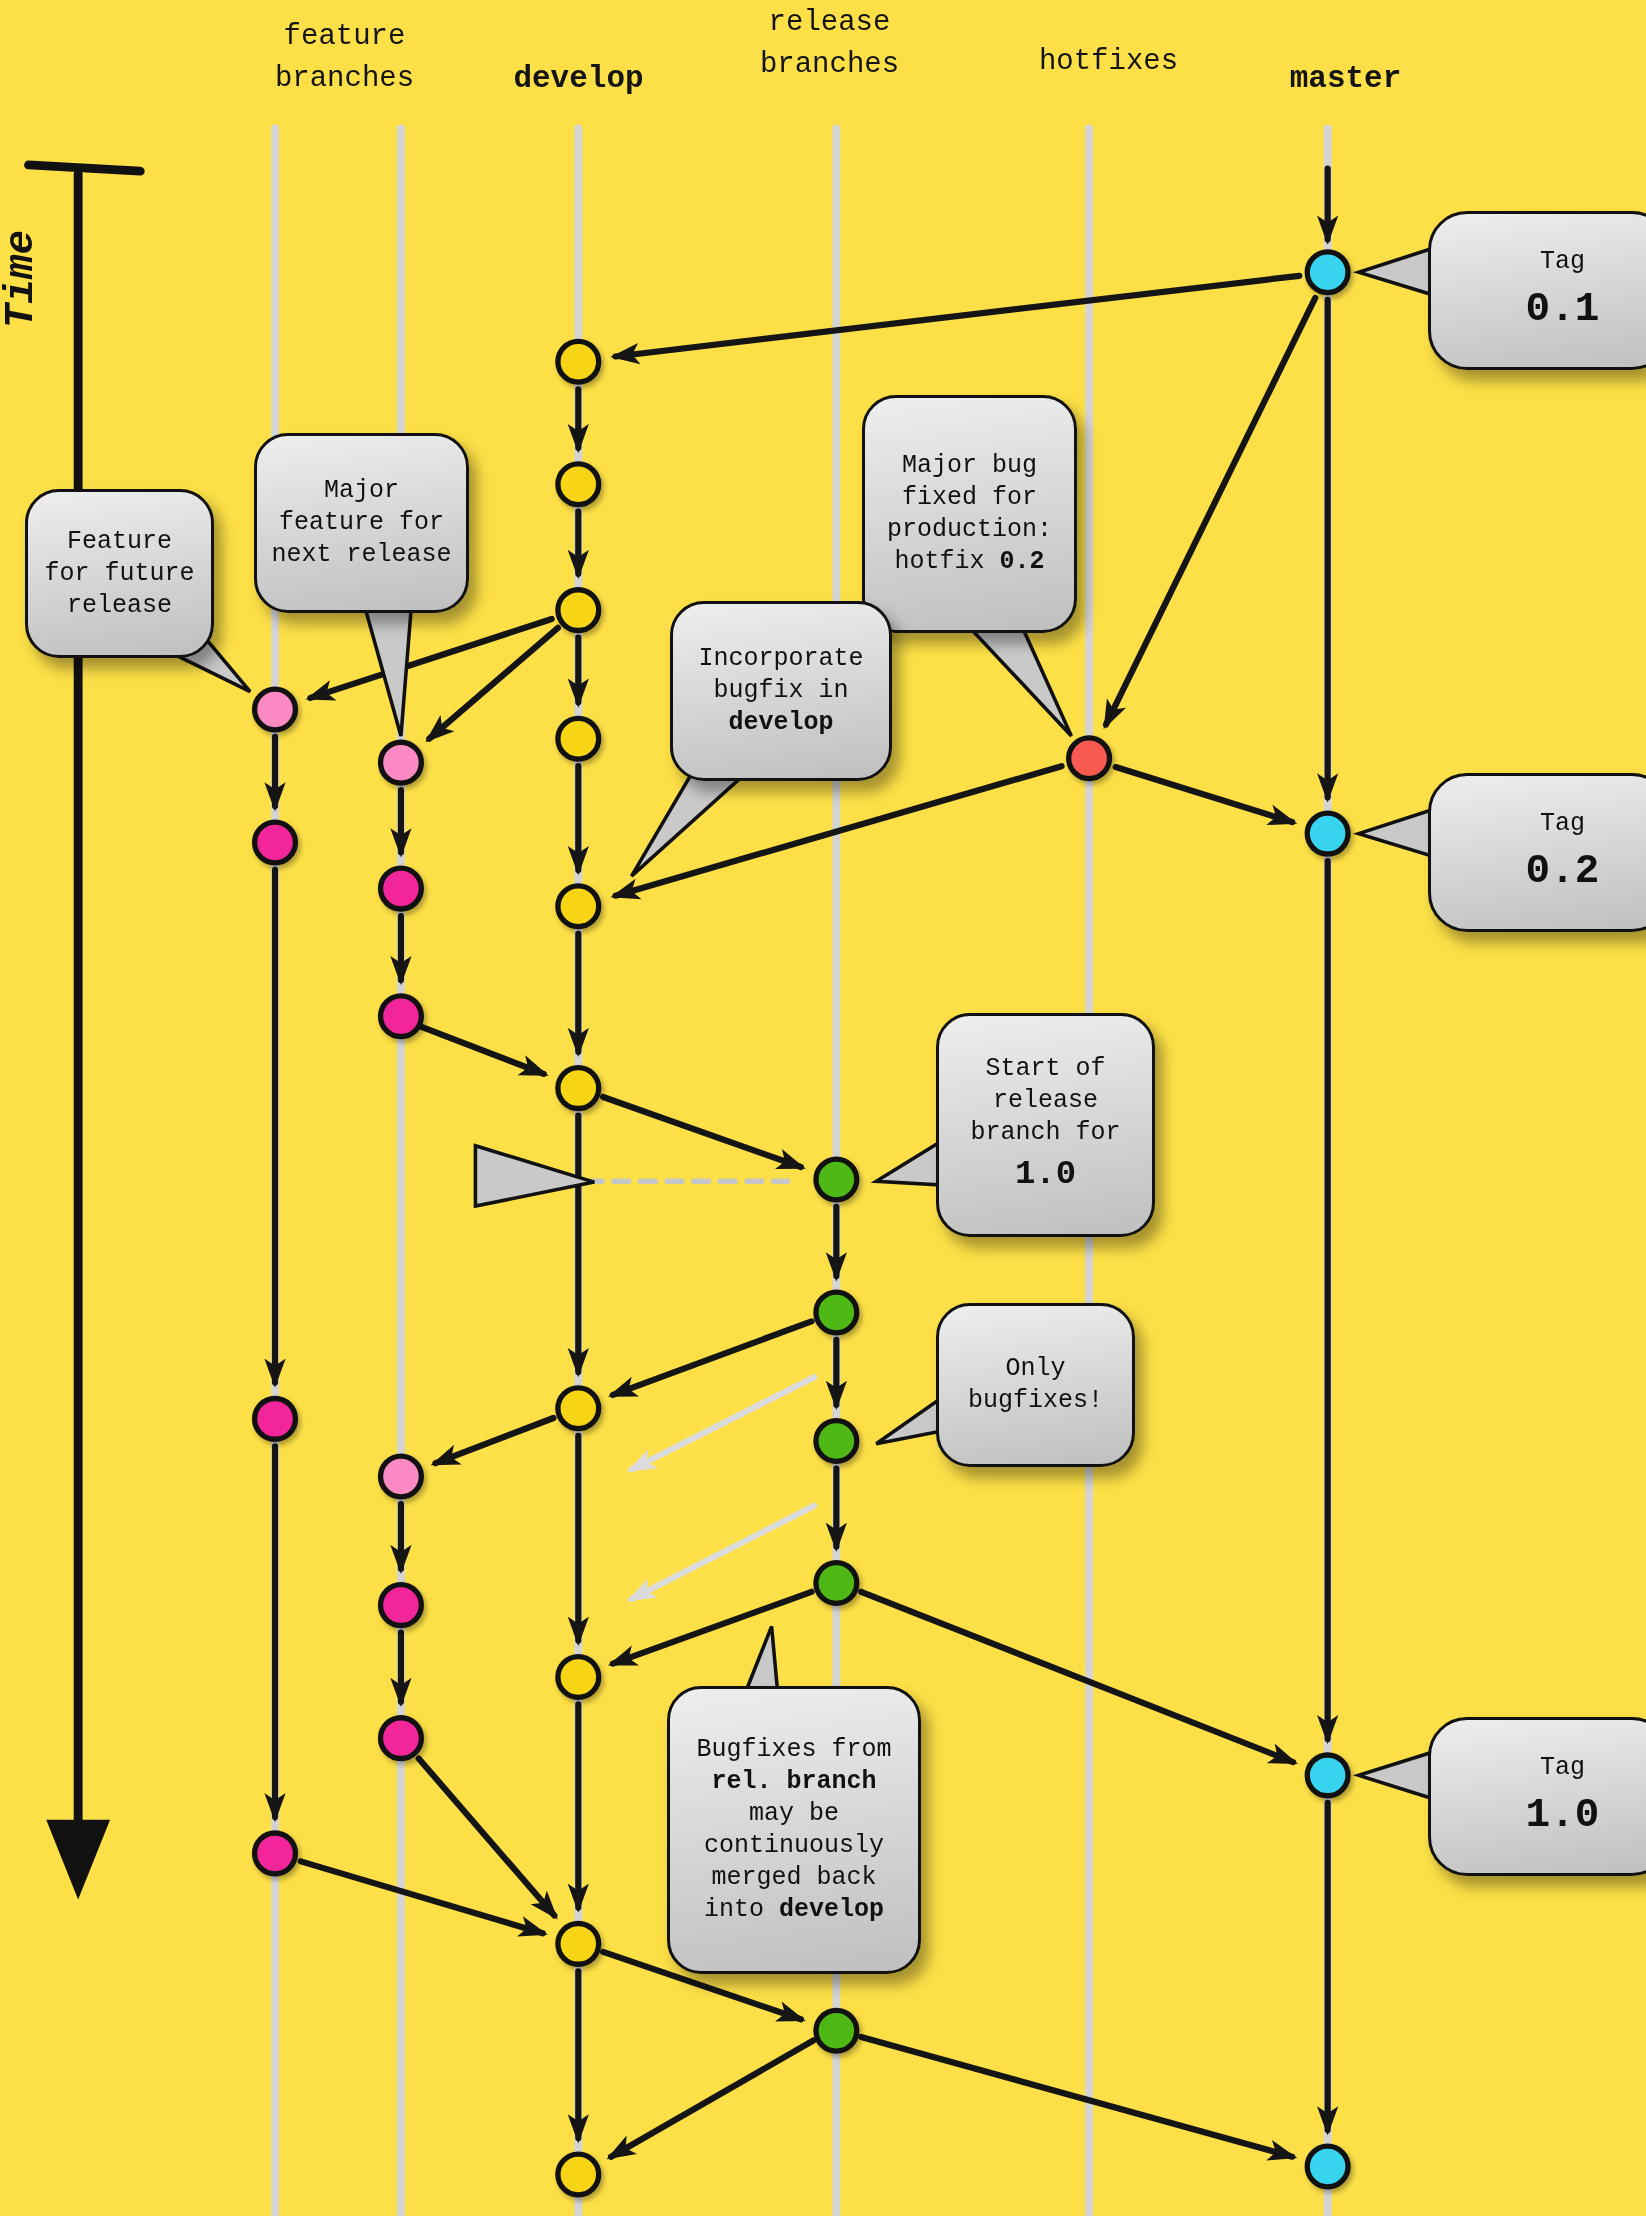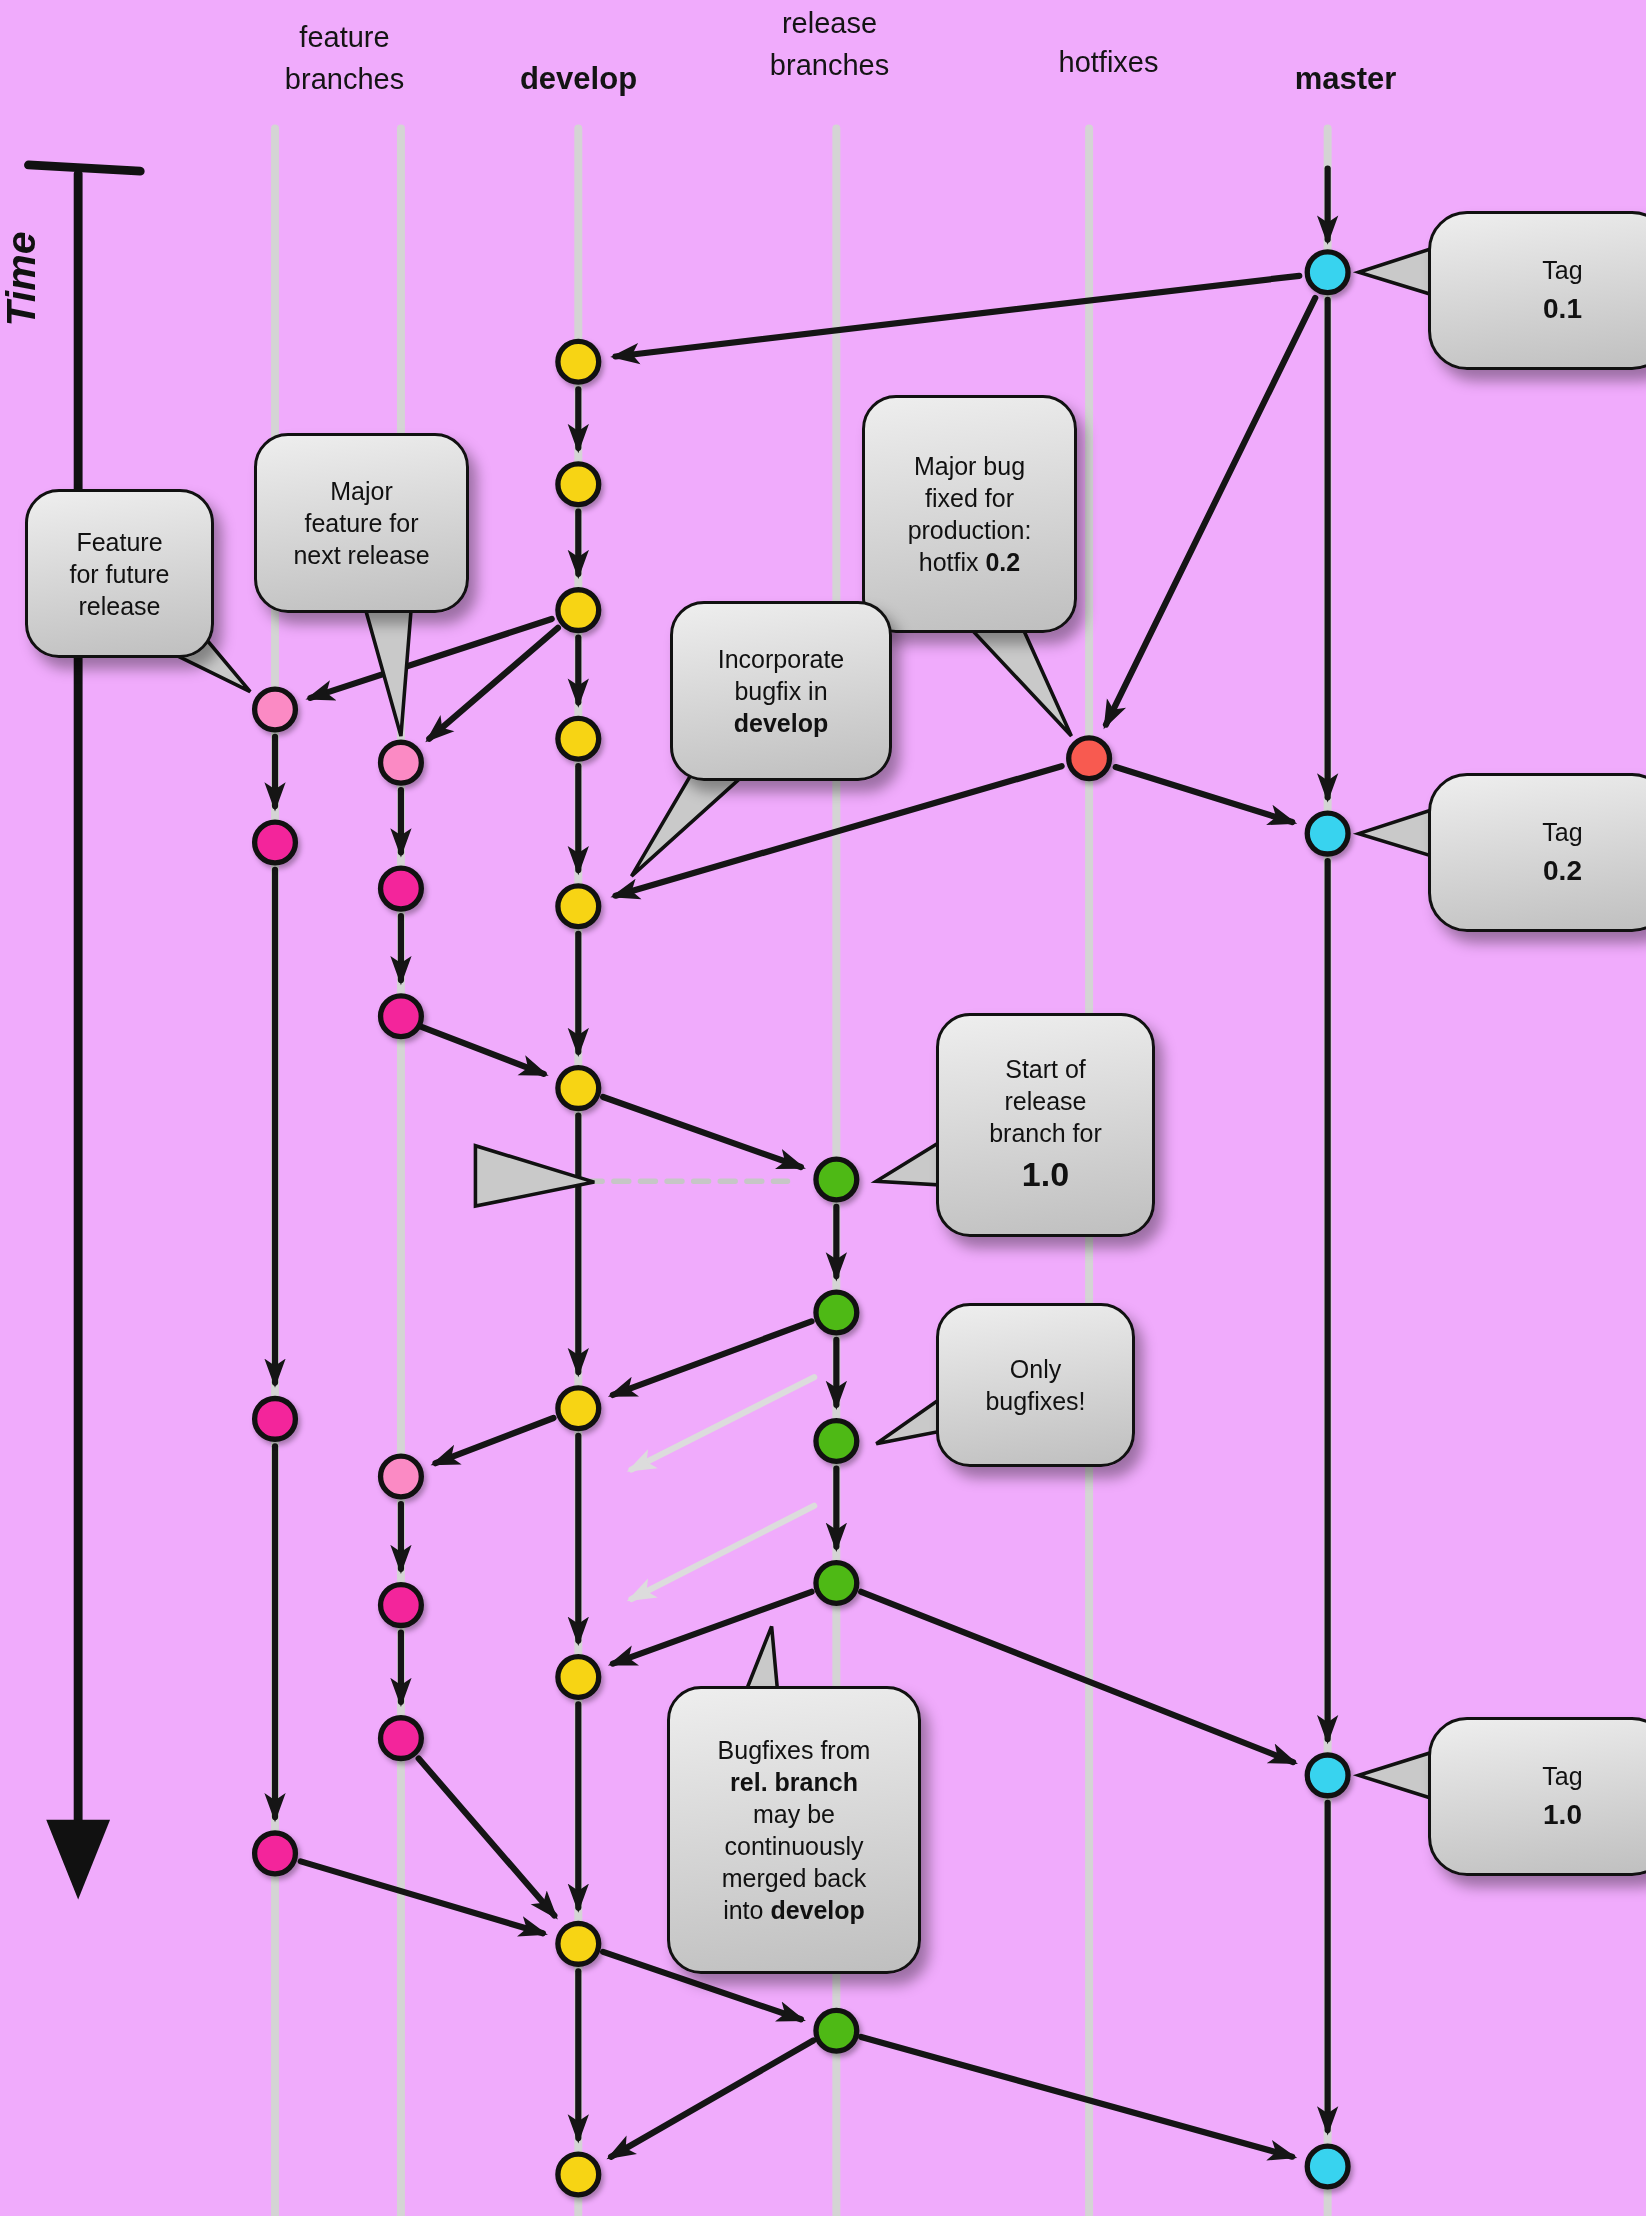--- a/index.html
+++ b/index.html
@@ -1,18 +1,18 @@
 <!DOCTYPE html>
 <html style="--c-master: #38d3ef; --c-develop: #f7d414; --c-feature-light: #fb8ac4; --c-feature: #f3259b; --c-release: #4eb915; --c-hotfix: #f85a50; --c-lane: #d4d4d4; --c-faded: #dcdcdc; --c-bubble-light: #eeeeee; --c-bubble-dark: #bfbfbf;font-size:14px"><head>
 <meta charset="utf-8">
 <style>
   html,body{margin:0;padding:0;background:#ffffff;}
   .stage{
-    position:relative;width:1647px;height:2217px;background:#f0abfc;overflow:hidden;
-    font-family:Liberation Sans, sans-serif;color:#111;
+    position:relative;width:1647px;height:2217px;background:#fde047;overflow:hidden;
+    font-family:Liberation Mono, monospace;color:#111;
   }
   .stage svg{position:absolute;left:0;top:0;z-index:1;}
 
   
   .lane{stroke:var(--c-lane,#d4d4d4);stroke-width:9;stroke-linecap:round;}
 
   
   .edge{stroke:#151515;stroke-width:7;fill:none;stroke-linecap:round;}
   .edge-f{stroke:var(--c-faded,#dcdcdc);stroke-width:7;fill:none;stroke-linecap:round;}
   .dash{stroke:#c6c6c6;stroke-width:6;stroke-dasharray:17 13;stroke-linecap:round;}
@@ -41,21 +41,21 @@
   
   .bubble{
     position:absolute;z-index:2;
     background:linear-gradient(172deg,var(--c-bubble-light,#eeeeee) 0%,var(--c-bubble-dark,#bfbfbf) 100%);
     border:3.5px solid #111;border-radius:34px;
     box-shadow:8px 10.6px 14px rgba(0,0,0,0.35);
     display:flex;flex-direction:column;align-items:center;justify-content:center;
     font-size:25px;line-height:1.28;text-align:center;color:#111;
   }
   .bubble.tag{border-radius:39px;padding-left:26px;}
-  .tagver{font-size:28px;font-weight:bold;margin-top:5.3px;}
+  .tagver{font-size:41px;font-weight:bold;margin-top:5.3px;}
   .b{font-weight:bold;}
   .i{font-style:italic;}
   .big{font-size:34px;font-weight:bold;margin-top:3.5px;}
 
   .time-label{
     position:absolute;z-index:3;left:-46px;top:257px;width:133px;height:44px;line-height:44px;
     text-align:center;font-size:41px;font-weight:bold;font-style:italic;
     transform:rotate(-90deg);
   }
 </style>

